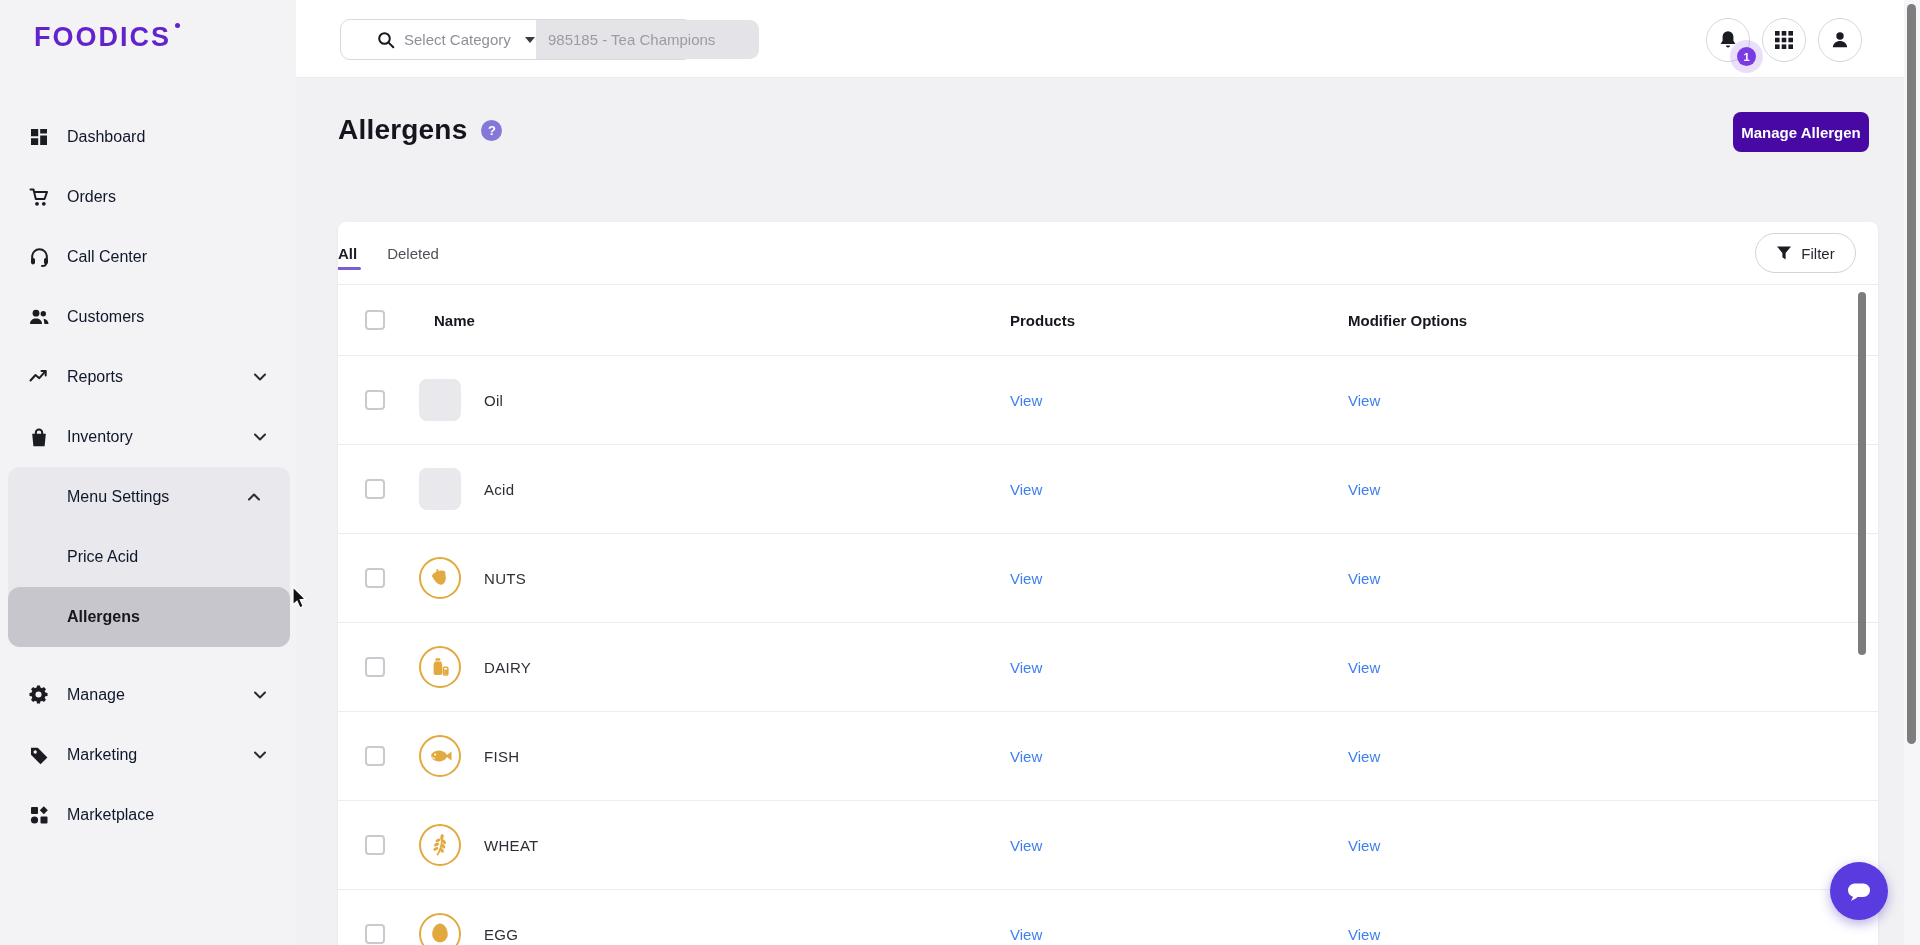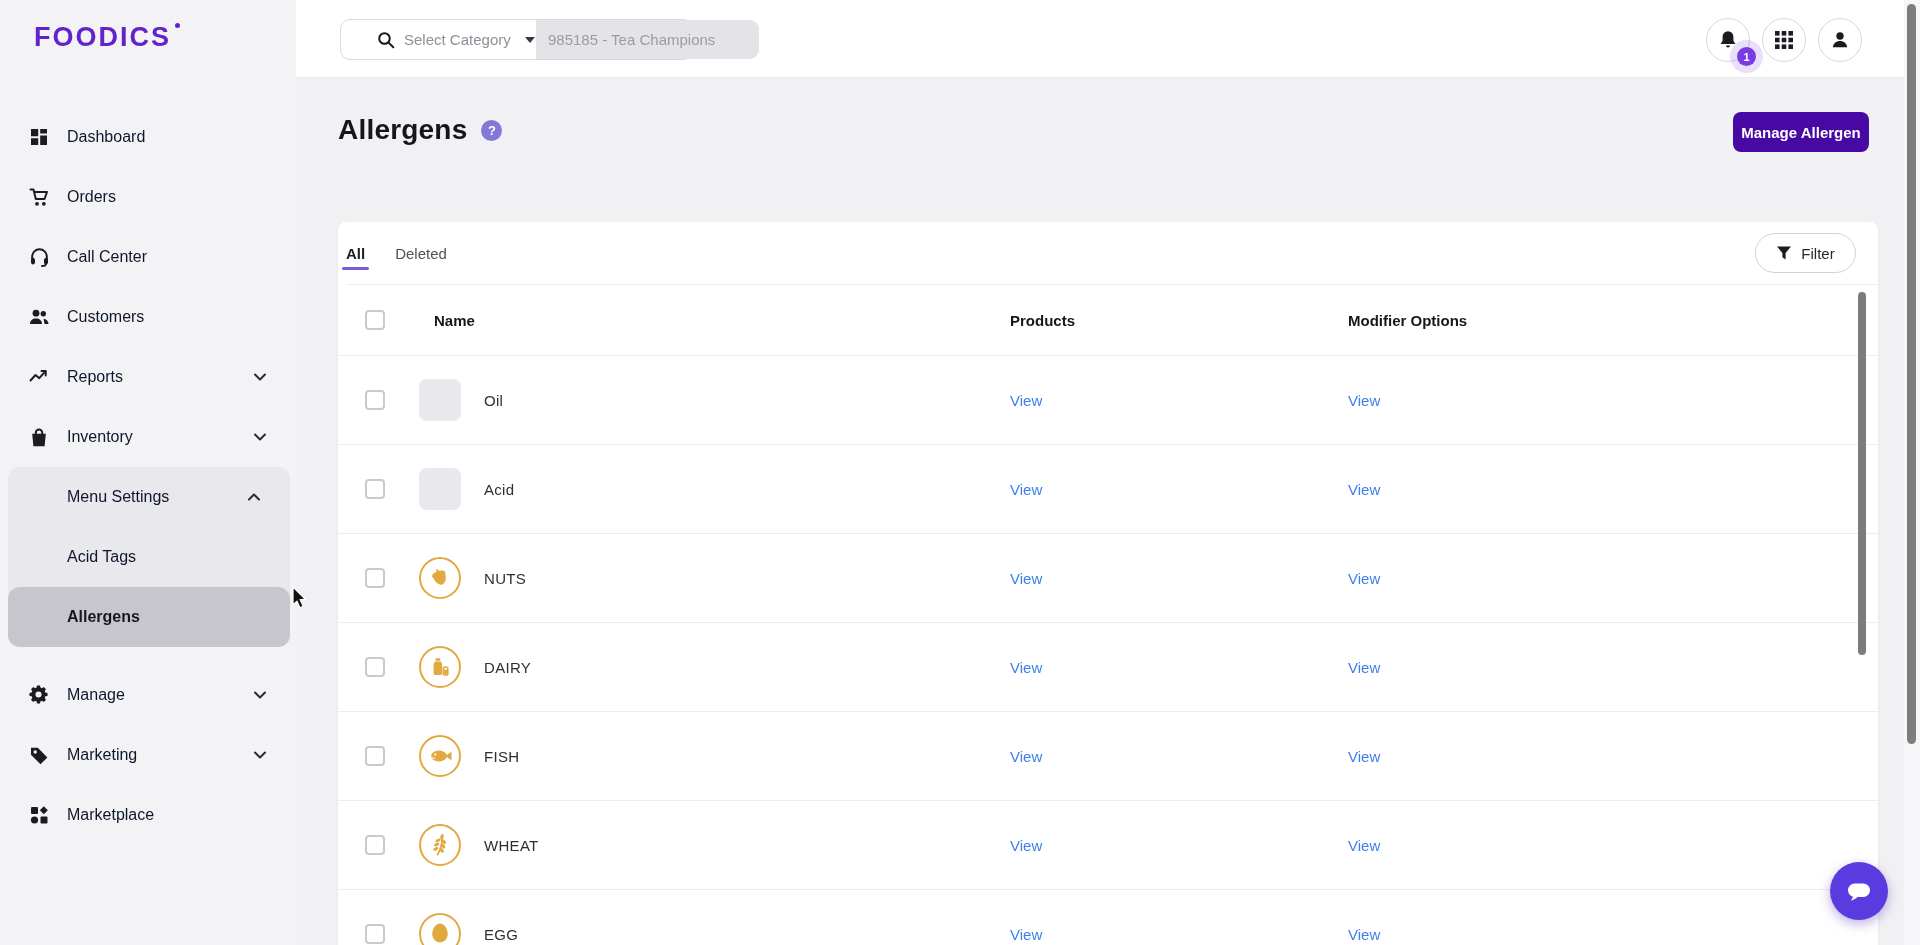--- a/index.html
+++ b/index.html
@@ -37,21 +37,21 @@
   .noti-badge { position:absolute; right:-7px; bottom:-5px; width:19px; height:19px; border-radius:50%; background:#7B3BE2; color:#fff; font-size:11px; font-weight:700; display:flex; align-items:center; justify-content:center; box-shadow:0 0 0 7px rgba(123,59,226,0.16); }
 
   
   .main { position:absolute; left:296px; top:78px; width:1624px; height:867px; background:#f1f1f4; }
   .page-title-row { position:absolute; left:42px; top:36px; display:flex; align-items:center; }
   .page-title { font-size:28px; font-weight:600; color:#15151e; letter-spacing:0.2px; }
   .help-badge { width:21px; height:21px; border-radius:50%; background:#8378D8; color:#fff; font-size:13px; font-weight:700; display:flex; align-items:center; justify-content:center; margin-left:14px; cursor:pointer; }
   .create-btn { position:absolute; left:1437px; top:34px; width:136px; height:40px; background:#4708A3; color:#fff; border:none; border-radius:8px; font-size:15px; font-weight:600; font-family:"Liberation Sans",sans-serif; cursor:pointer; }
 
   .card { position:absolute; left:42px; top:144px; width:1540px; height:723px; background:#fff; border-radius:8px 8px 0 0; box-shadow:0 1px 3px rgba(20,20,40,0.06); overflow:hidden; }
-  .tabs-row { position:relative; height:63px; display:flex; align-items:center; border-bottom:1px solid #ededf0;margin-left:8px; }
+  .tabs-row { position:relative; height:63px; display:flex; align-items:center; border-bottom:1px solid #ededf0; }
   .tab { position:relative; height:100%; display:flex; align-items:center; font-size:15px; color:#50505a; cursor:pointer; margin-right:30px; }
   .tab.active { font-weight:700; color:#1c1c26; }
   .tab.active::after { content:""; position:absolute; left:-4px; right:-4px; bottom:14px; height:3px; border-radius:2px; background:#7a5cd8; }
   .filter-btn { position:absolute; right:22px; top:11px; width:101px; height:40px; border:1px solid #d2d2d8; border-radius:20px; background:#fff; display:flex; align-items:center; justify-content:center; gap:9px; font-size:15px; color:#26262e; cursor:pointer; font-family:"Liberation Sans",sans-serif; }
 
   .thead { position:relative; height:71px; border-bottom:1px solid #ededf0; }
   .th { position:absolute; top:50%; transform:translateY(-50%); font-size:15px; font-weight:700; color:#17171f; }
   .checkbox { position:absolute; left:27px; top:50%; transform:translateY(-50%); width:20px; height:20px; border:2px solid #c9c9cf; border-radius:4px; background:#fff; cursor:pointer; }
   .col-name { left:96px;text-align:center; }
   .col-products { left:672px; }
@@ -154,21 +154,21 @@
 
 
     <div class="subblock">
       <div class="nav-item">
         <span class="nlabel">Menu Settings</span>
         <svg class="chev" viewBox="0 0 12 8">
             <polyline points="1,6.5 6,1.5 11,6.5"></polyline>
           </svg>
       </div>
       <div class="nav-item">
-        <span class="nlabel">Acid Tags</span>
+        <span class="nlabel">Price Acid</span>
       </div>
       <div class="nav-item active">
         <span class="nlabel">Allergens</span>
       </div>
     </div>
 
     <div class="navgap"></div>
 
     <div class="nav-item">
       <span class="nicon">

